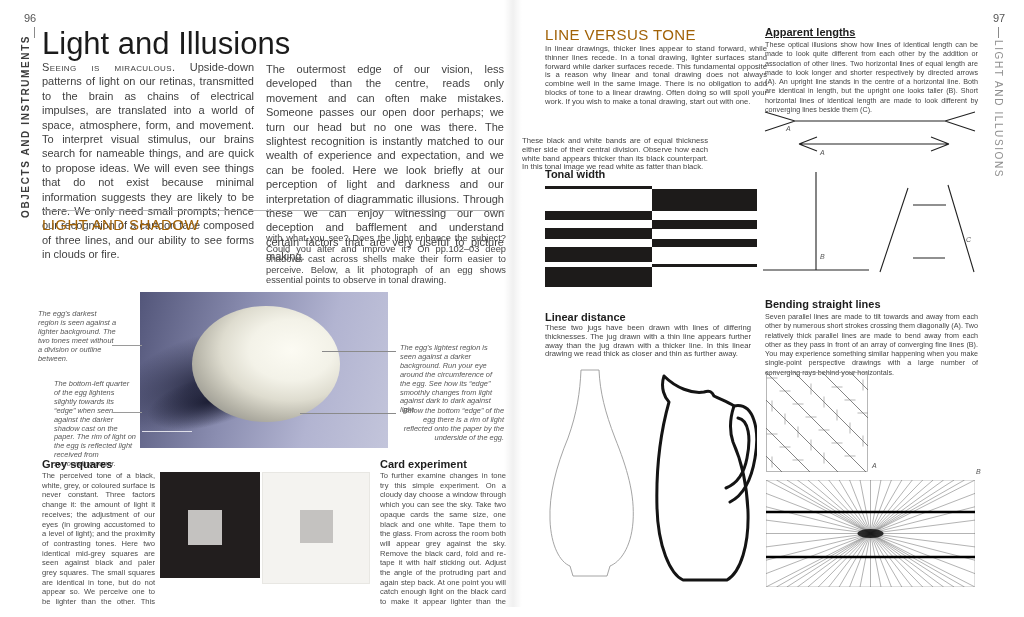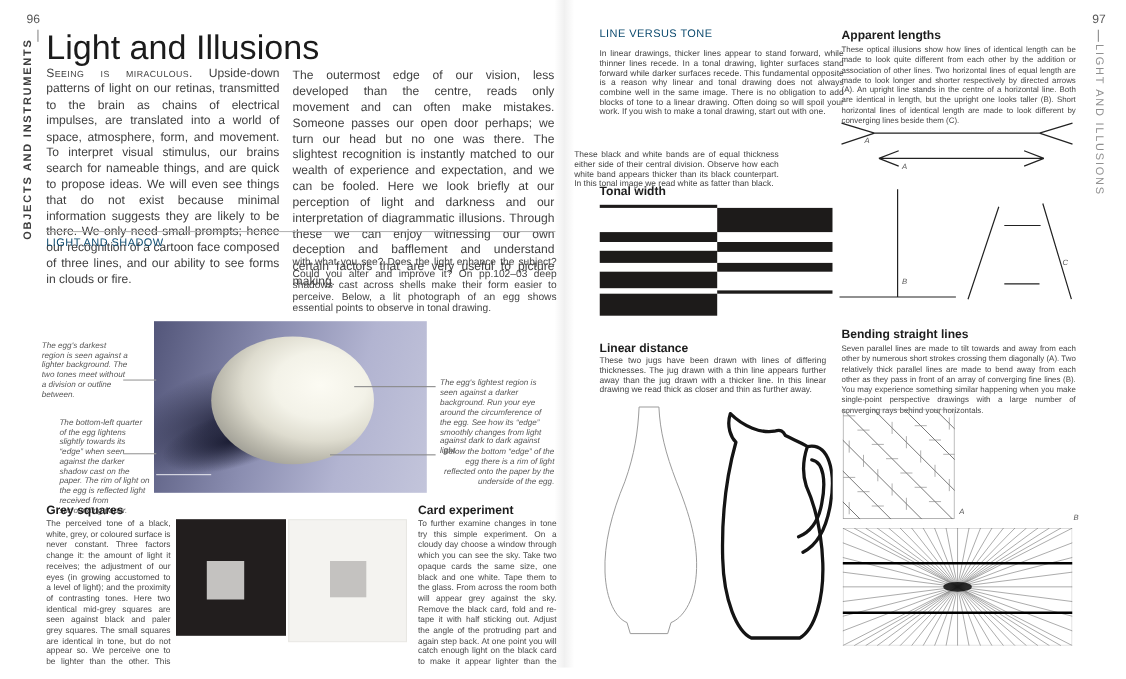--- a/index.html
+++ b/index.html
@@ -9,21 +9,21 @@
   
   .pagenum{font-size:11px;color:#555;}
   .vside-left{writing-mode:vertical-rl;transform:rotate(180deg);font-weight:bold;font-size:10px;
               letter-spacing:1.6px;color:#3c3c3c;white-space:nowrap;}
   .vside-right{writing-mode:vertical-rl;font-size:10px;letter-spacing:1.6px;color:#8f8f8f;white-space:nowrap;}
   .numrule{width:1px;background:#8a8a8a;}
   
   .title{font-size:31px;font-weight:400;color:#1b1b1b;letter-spacing:0px;}
   .intro{font-size:11px;line-height:14.4px;color:#3f3f3f;text-align:justify;}
   .smallcaps{font-variant:small-caps;letter-spacing:0.4px;}
-  .h-section{font-size:10px;font-weight:400;color:#0c4a6e;letter-spacing:0.4px;}
+  .h-section{font-size:15px;font-weight:400;color:#a16207;letter-spacing:0.4px;}
   .rule{background:#b5b5b5;height:1px;}
   .las-body{font-size:9.3px;line-height:10.5px;color:#454545;text-align:justify;}
   .ann{font-size:7.4px;line-height:8.9px;font-style:italic;color:#575757;}
   .leader{position:absolute;height:1px;background:#9a9a9a;}
   .feat-h{font-size:11px;font-weight:bold;color:#1d1d1d;}
   .feat-body{font-size:7.6px;line-height:9.7px;color:#4a4a4a;text-align:justify;}
   .rp-body{font-size:7.7px;line-height:8.8px;color:#454545;text-align:justify;}
   .rp-body-sm{font-size:7.2px;line-height:9.3px;color:#454545;text-align:justify;}
   .fig-label{position:absolute;font-style:italic;font-size:7px;color:#555;}
   
@@ -126,21 +126,21 @@
 
   <svg class="abs" style="left:546px;top:368px;" width="94" height="212" viewBox="0 0 94 212">
     <path d="M35,2 L53,2 C54,24 59,44 69,70 C81,100 89,126 87,154 C85,180 74,194 64,198 L61,208 L27,208 L24,198 C14,194 5,178 4,152 C3,126 10,99 22,70 C31,45 34,24 35,2 Z" fill="none" stroke="#9a9a9a" stroke-width="0.9"></path>
   </svg>
 
   <svg class="abs" style="left:652px;top:372px;" width="105" height="215" viewBox="0 0 105 215">
     <path d="M12,4 C24,16 40,22 52,20 C58,18 60,20 62,24 C70,28 76,30 82,34 C78,46 77,58 81,70 C89,88 95,112 96,140 C97,172 89,200 75,208 L31,208 C18,202 6,174 5,136 C4,100 8,62 17,30 C13,26 8,16 12,4 Z" fill="none" stroke="#141414" stroke-width="3" stroke-linejoin="round"></path>
     <path d="M82,34 C102,30 108,58 103,86 C99,110 90,124 78,130 M86,46 C97,48 99,66 95,86 C92,102 84,112 74,116" fill="none" stroke="#141414" stroke-width="3" stroke-linecap="round"></path>
   </svg>
 
-  <div class="abs feat-h" style="left:765px;top:26px;">Apparent lengths</div>
+  <div class="abs feat-h" style="left:765px;top:26px;text-decoration:underline;">Apparent lengths</div>
   <p class="abs rp-body-sm" style="left:765px;top:40px;width:213px;margin:0;">These optical illusions show how lines of identical length can be made to look quite different from each other by the addition or association of other lines. Two horizontal lines of equal length are made to look longer and shorter respectively by directed arrows (A). An upright line stands in the centre of a horizontal line. Both are identical in length, but the upright one looks taller (B). Short horizontal lines of identical length are made to look different by converging lines beside them (C).</p>
 
   <svg class="abs" style="left:763px;top:110px;" width="214" height="166" viewBox="0 0 214 166">
     <g stroke="#222" stroke-width="1.1" fill="none">
       <path d="M2,2 L32,11 M2,21 L32,11 M32,11 L182,11 M212,2 L182,11 M212,21 L182,11"></path>
       <path d="M36,34 L186,34 M36,34 L54,27 M36,34 L54,41 M186,34 L168,27 M186,34 L168,41"></path>
       <path d="M0,160 L106,160 M53,62 L53,160"></path>
       <path d="M145,78 L117,162 M185,75 L211,162 M150,95 L183,95 M150,148 L182,148"></path>
     </g>
   </svg>

